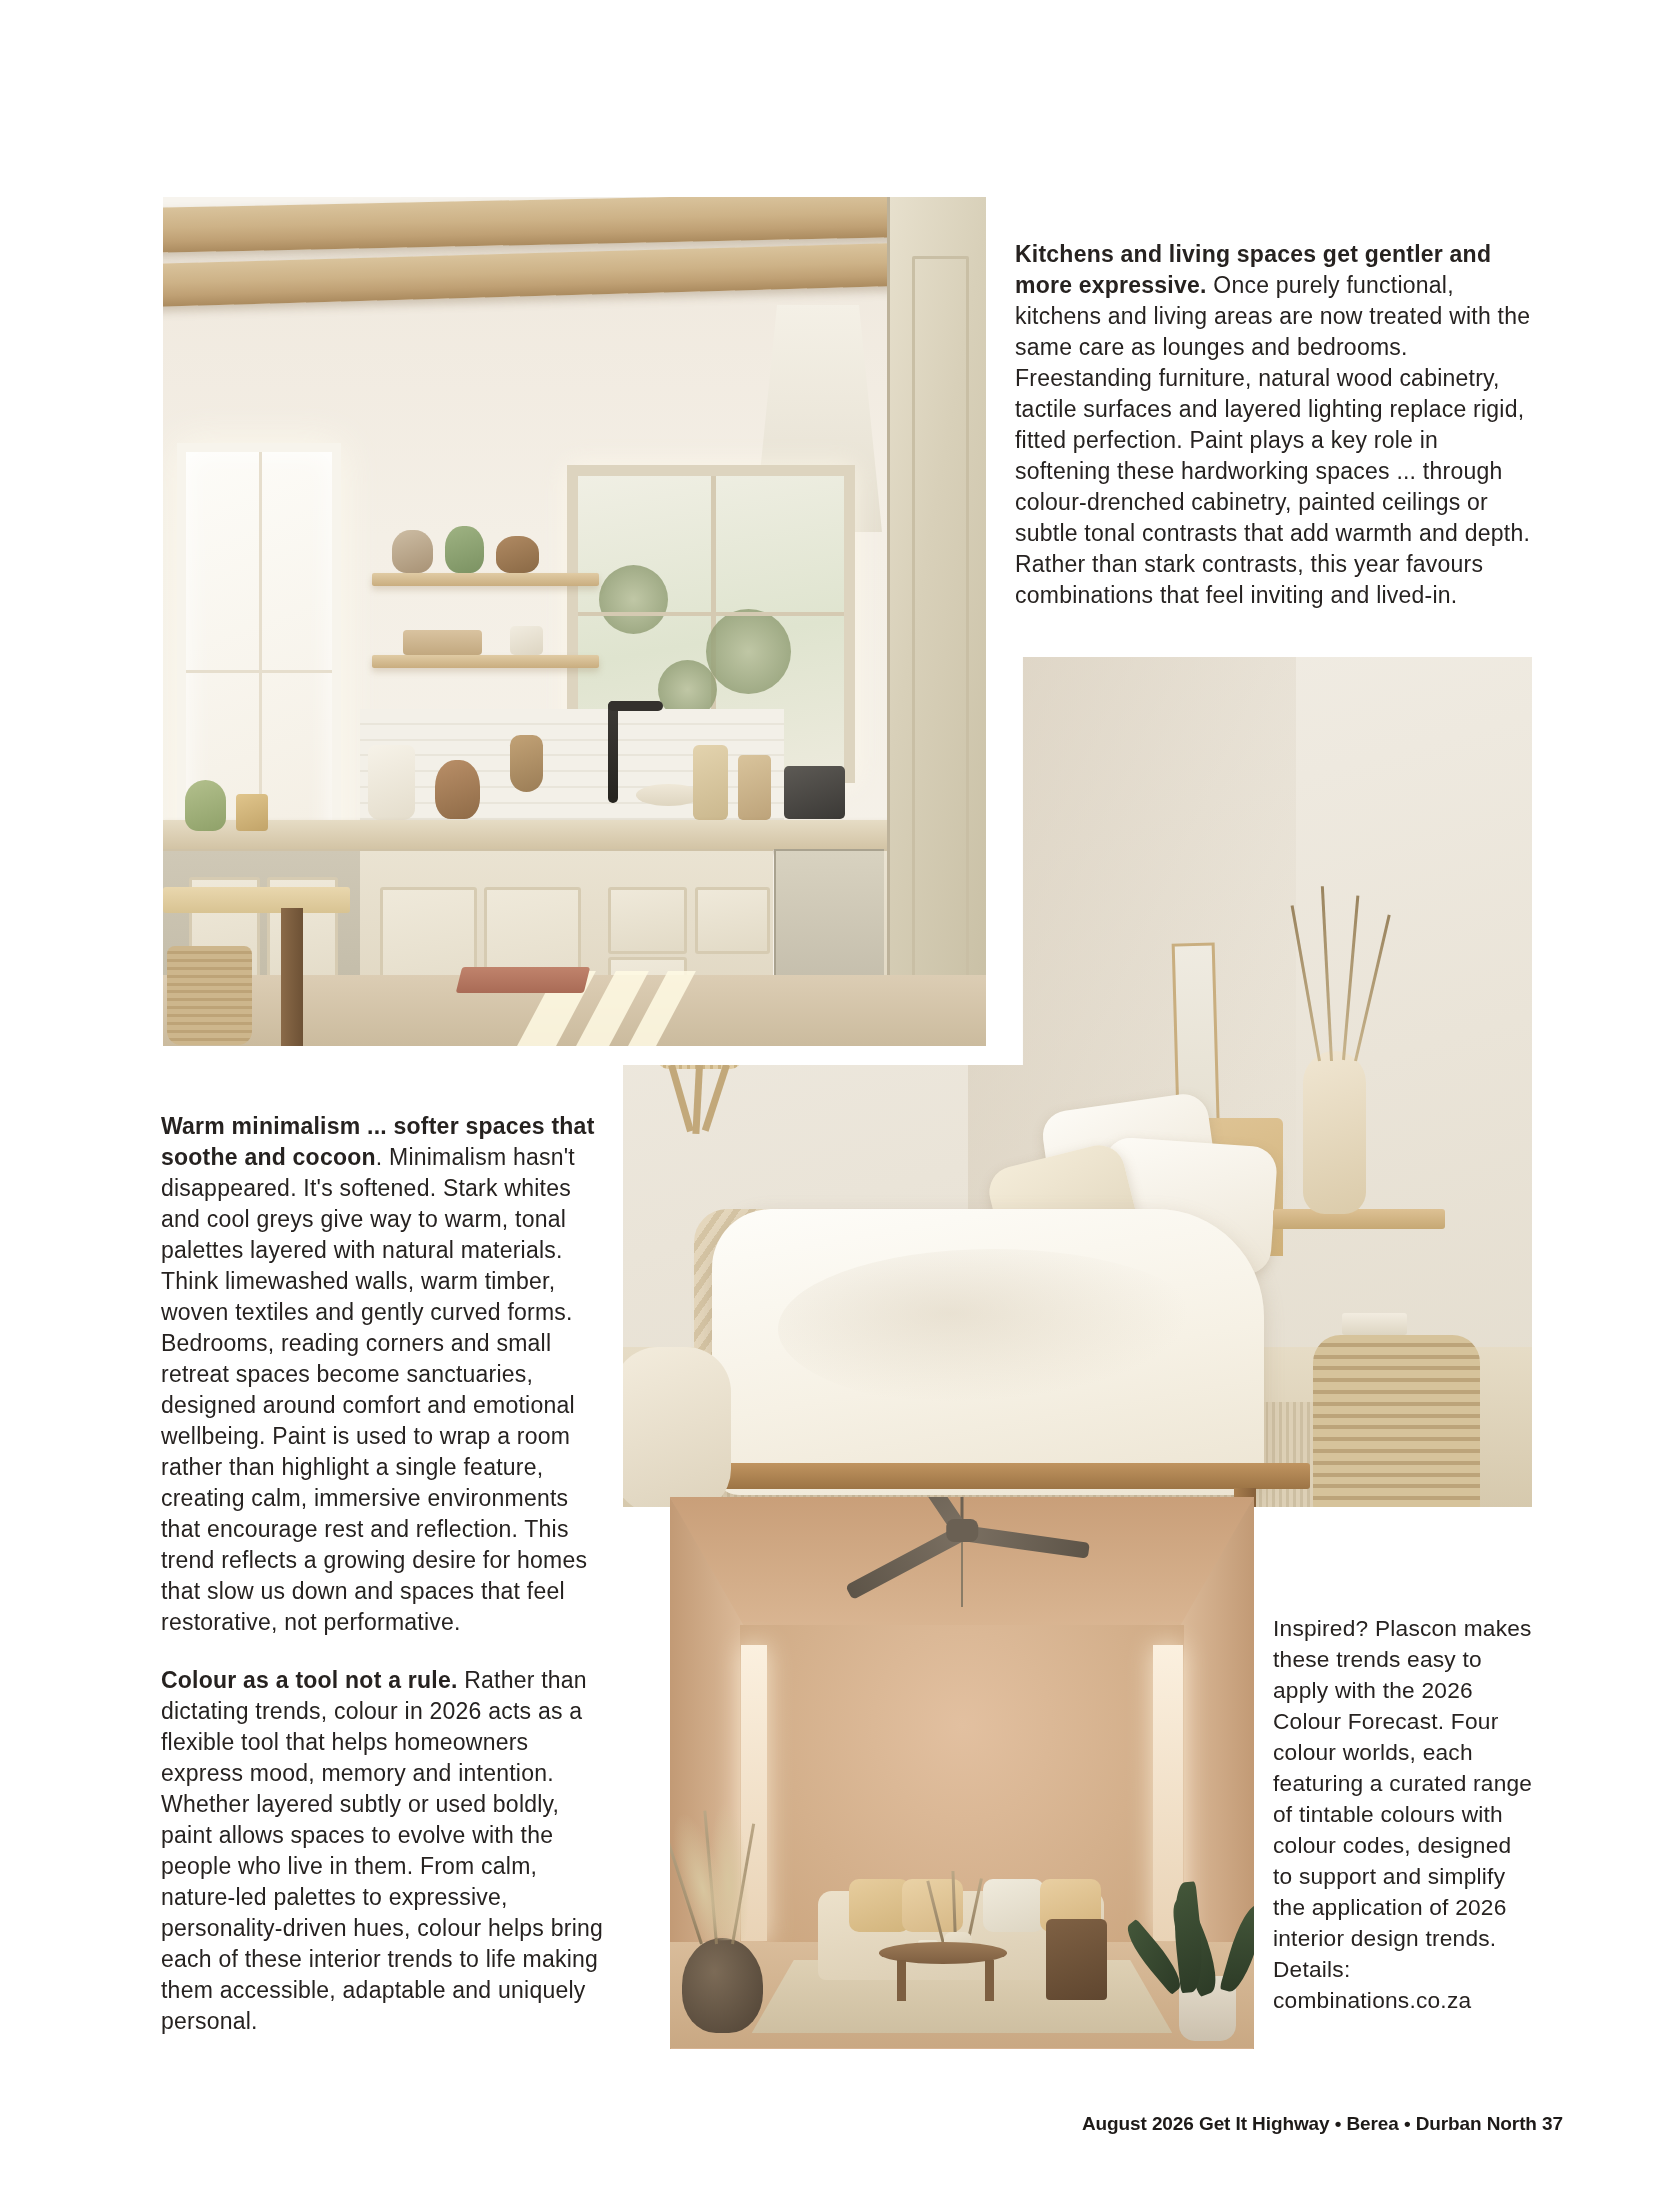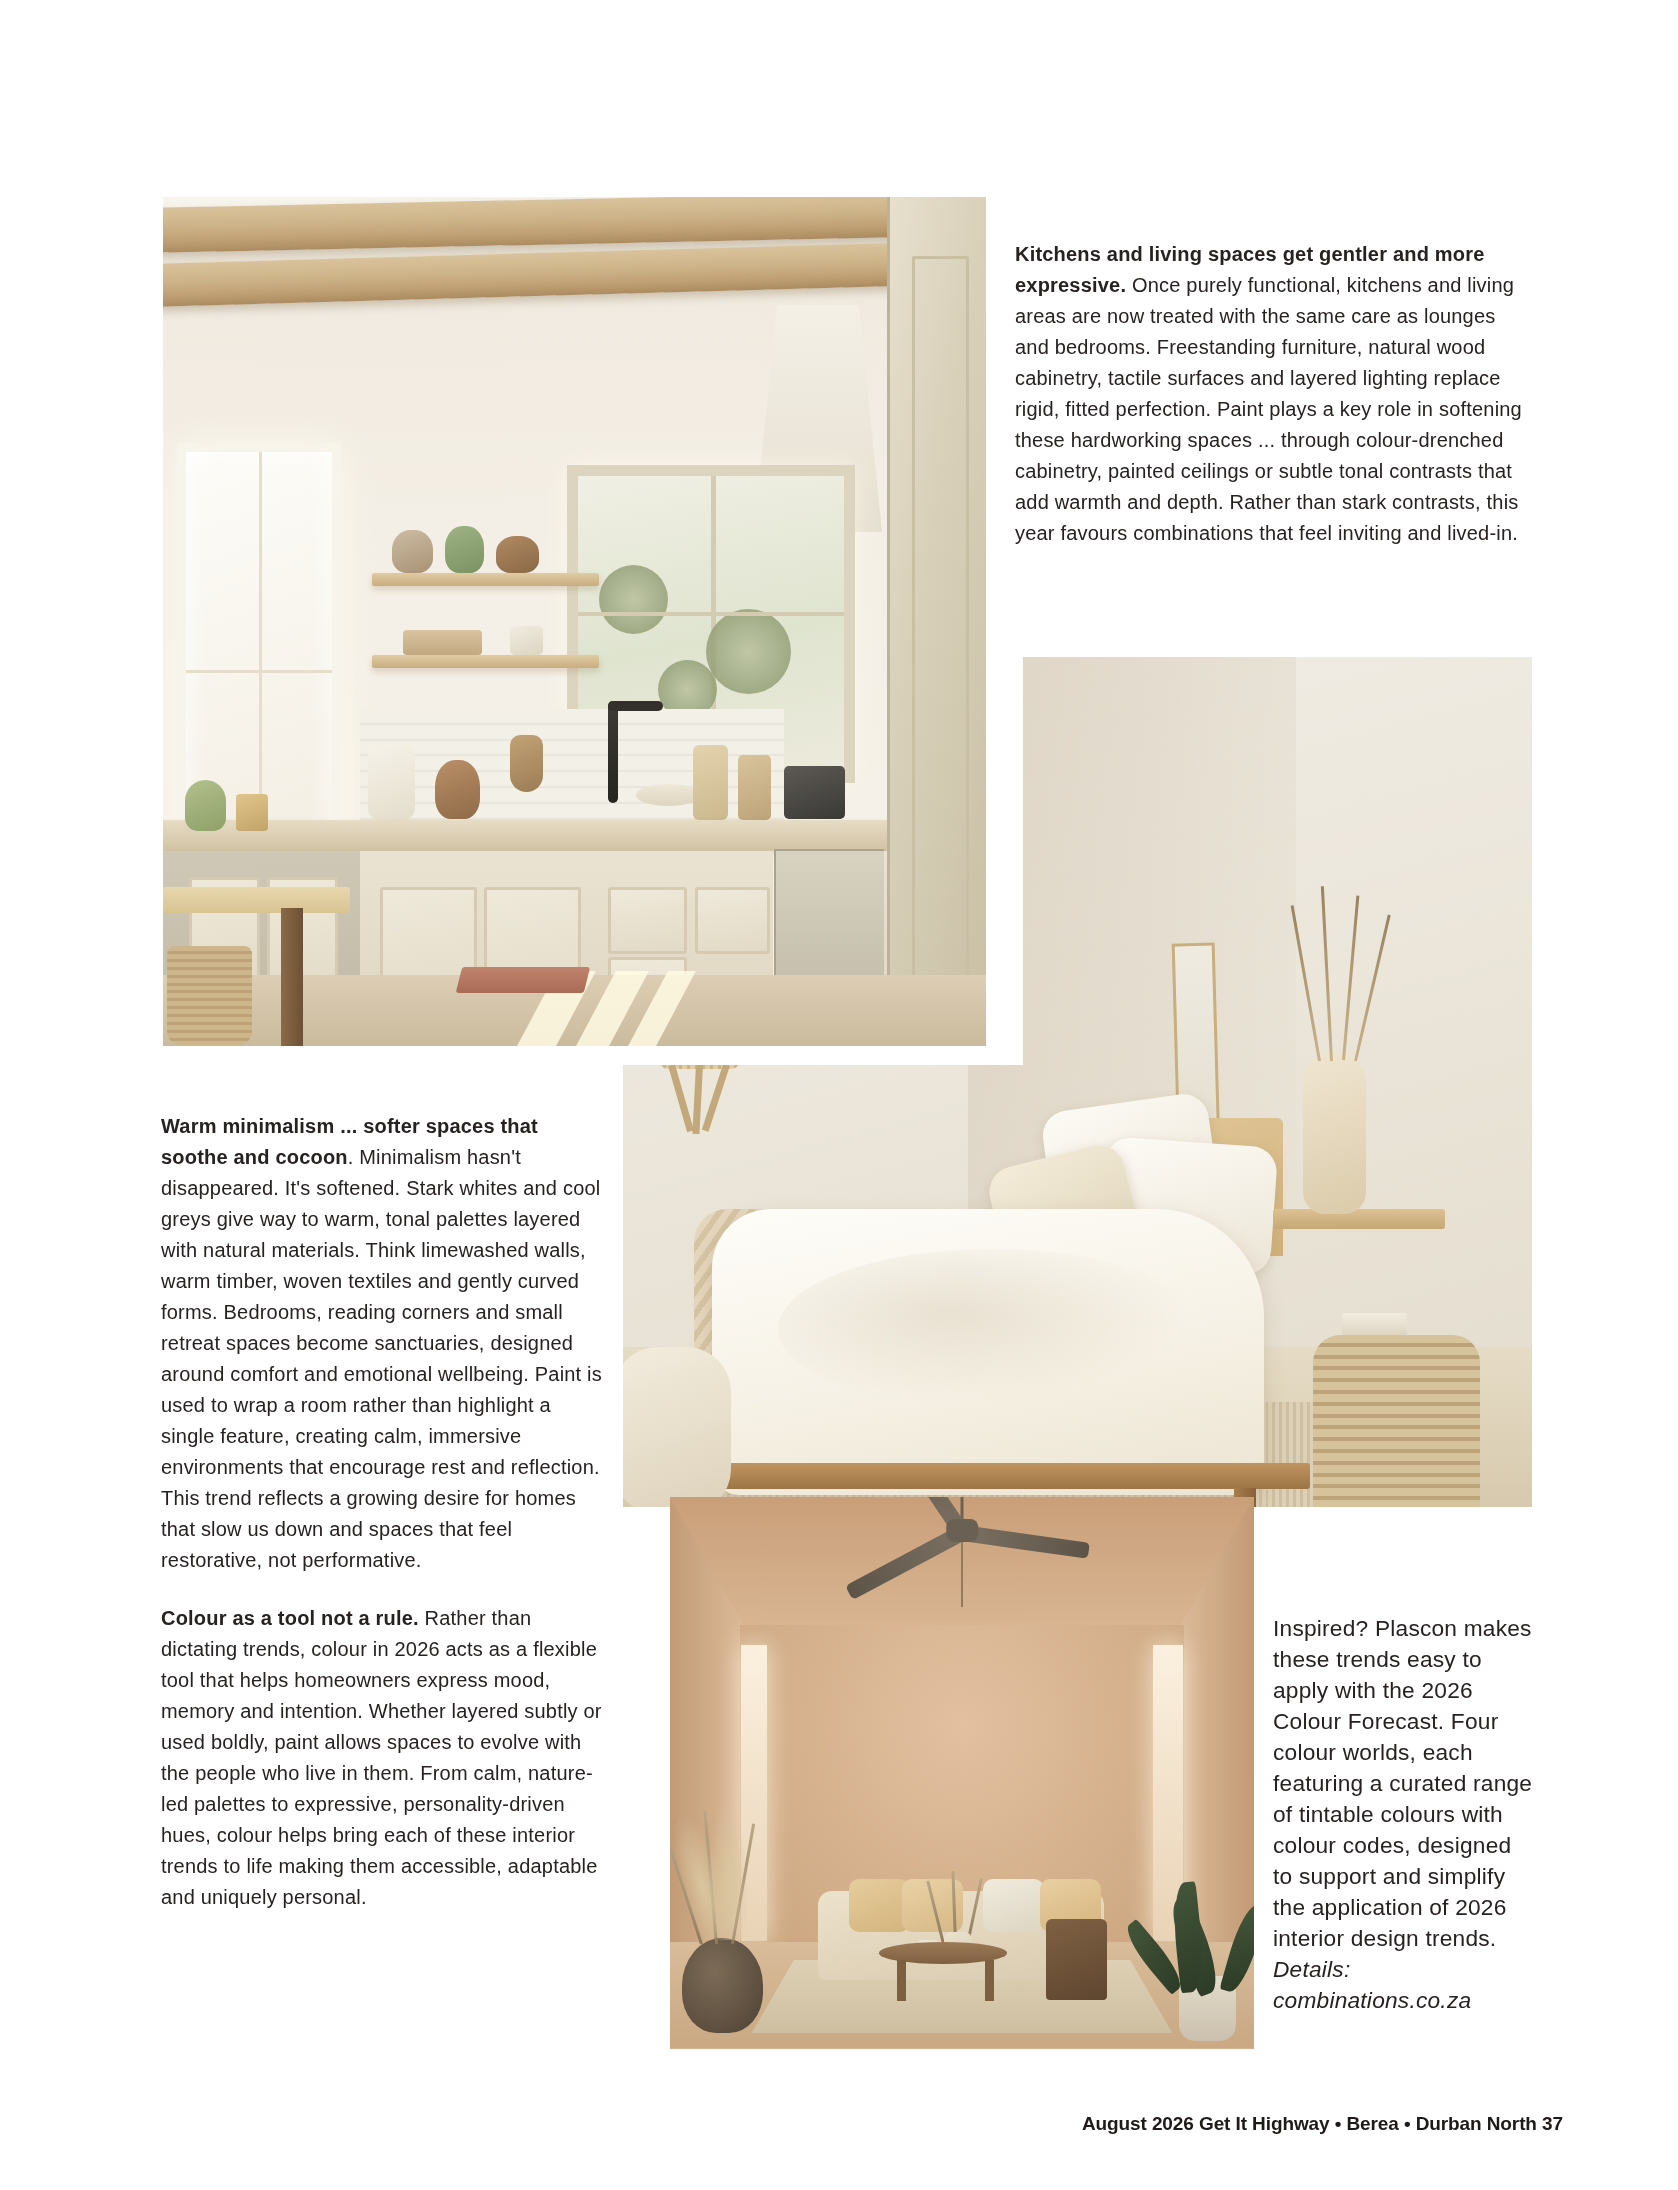--- a/index.html
+++ b/index.html
@@ -18,29 +18,29 @@
 
   .page {
     position: absolute;
     inset: 0;
     background: #ffffff;
   }
 
   
   .col {
     position: absolute;
-    font-size: 20px;
+    font-size: 23px;
     line-height: 31px;
     color: #262220;
     letter-spacing: 0.01em;
   }
   .col p { margin: 0 0 26.6px 0; }
   .col p:last-child { margin-bottom: 0; }
   .lead { font-weight: bold; }
-  .ital { font-style: italic; }
+  .ital { }
 
   
   .photo {
     position: absolute;
     overflow: hidden;
     background: #efe9e0;
   }
 
   
   #photo-kitchen { left: 163px; top: 197px; width: 823px; height: 849px; }

